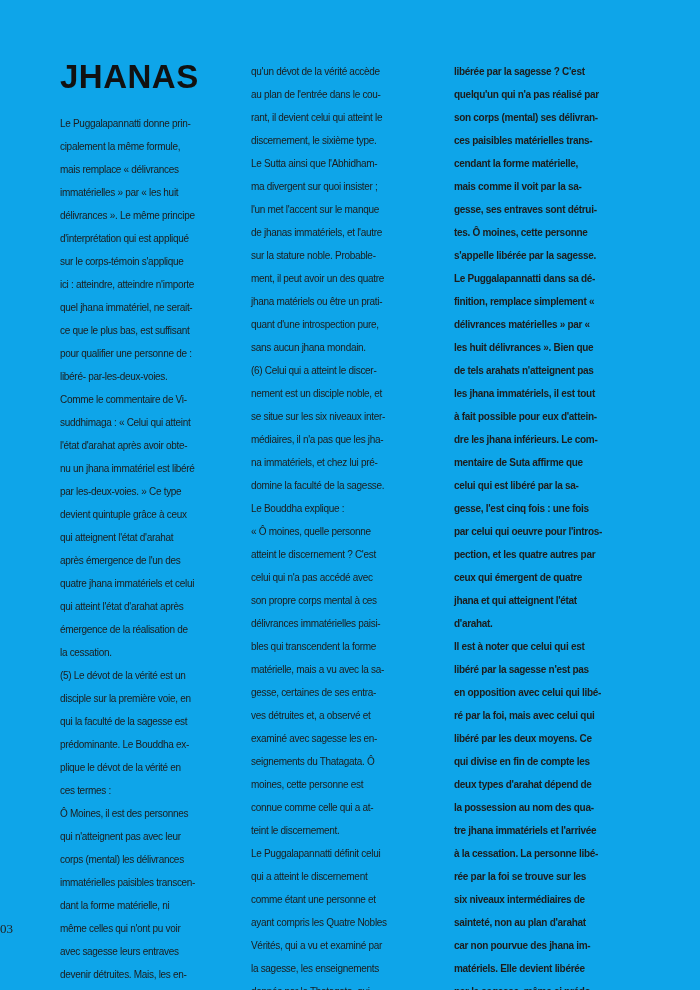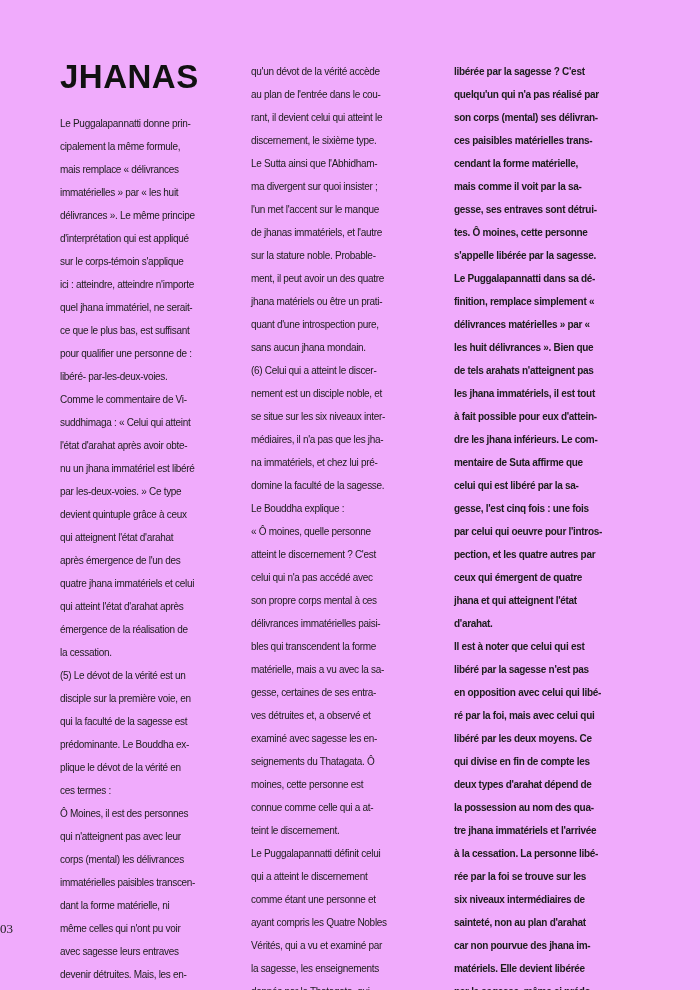--- a/index.html
+++ b/index.html
@@ -4,21 +4,21 @@
 <style>
   html, body {
     margin: 0;
     padding: 0;
     background: #ffffff;
   }
   .page {
     position: relative;
     width: 700px;
     height: 990px;
-    background: #f0abfc;
+    background: #0ea5e9;
     font-family: "Liberation Sans", sans-serif;
     color: #1c1c1c;
     overflow: hidden;
   }
   .page-title {
     margin: 0 0 16px 0;
     font-size: 33px;
     font-weight: bold;
     letter-spacing: 0.5px;
     color: #111111;

